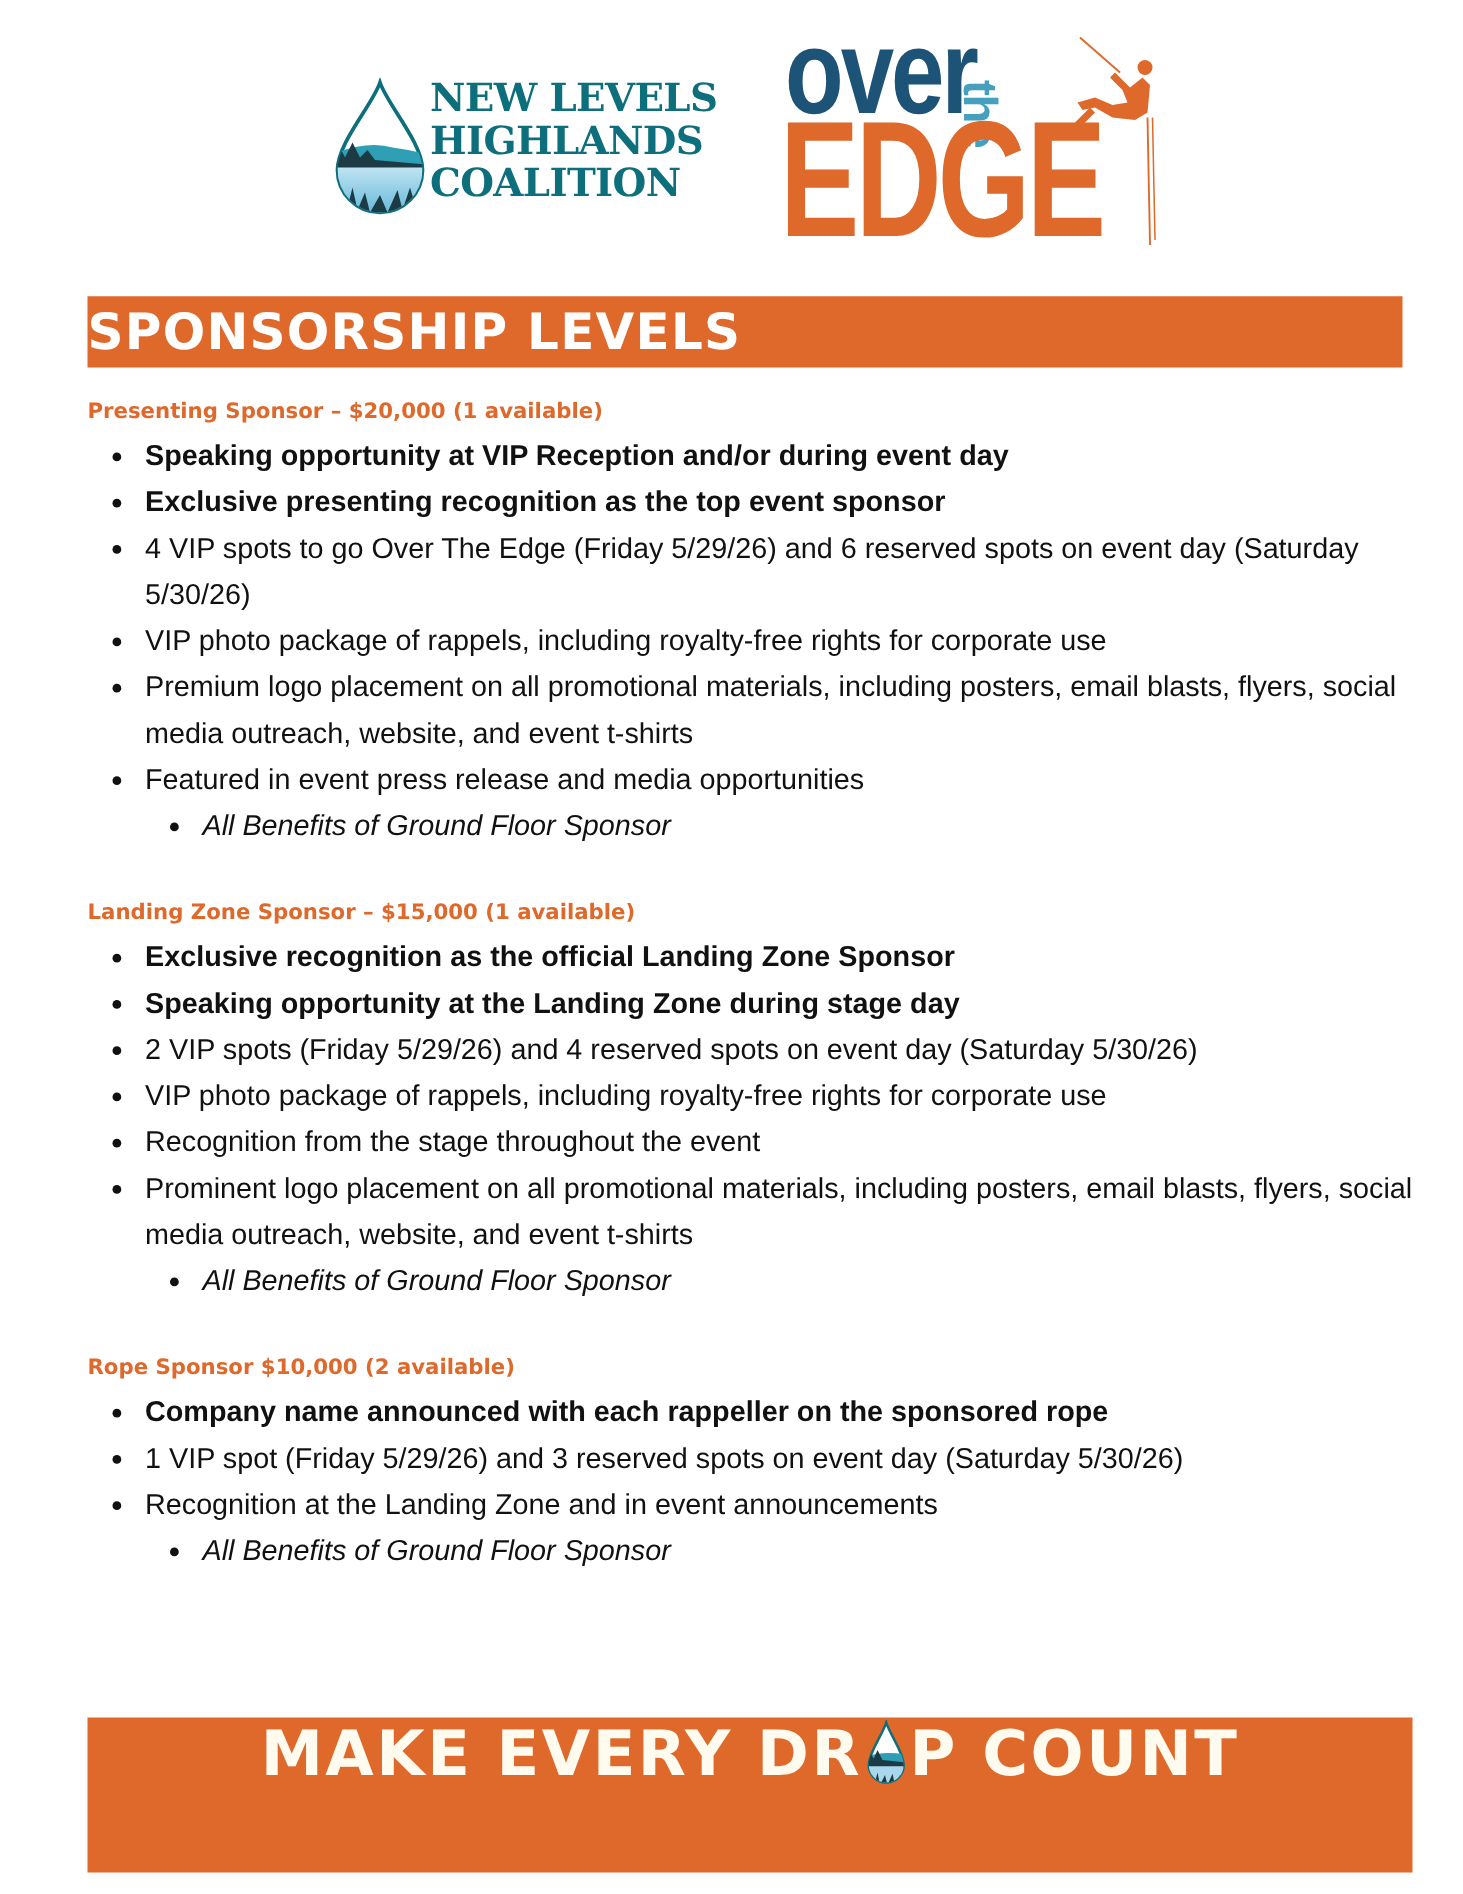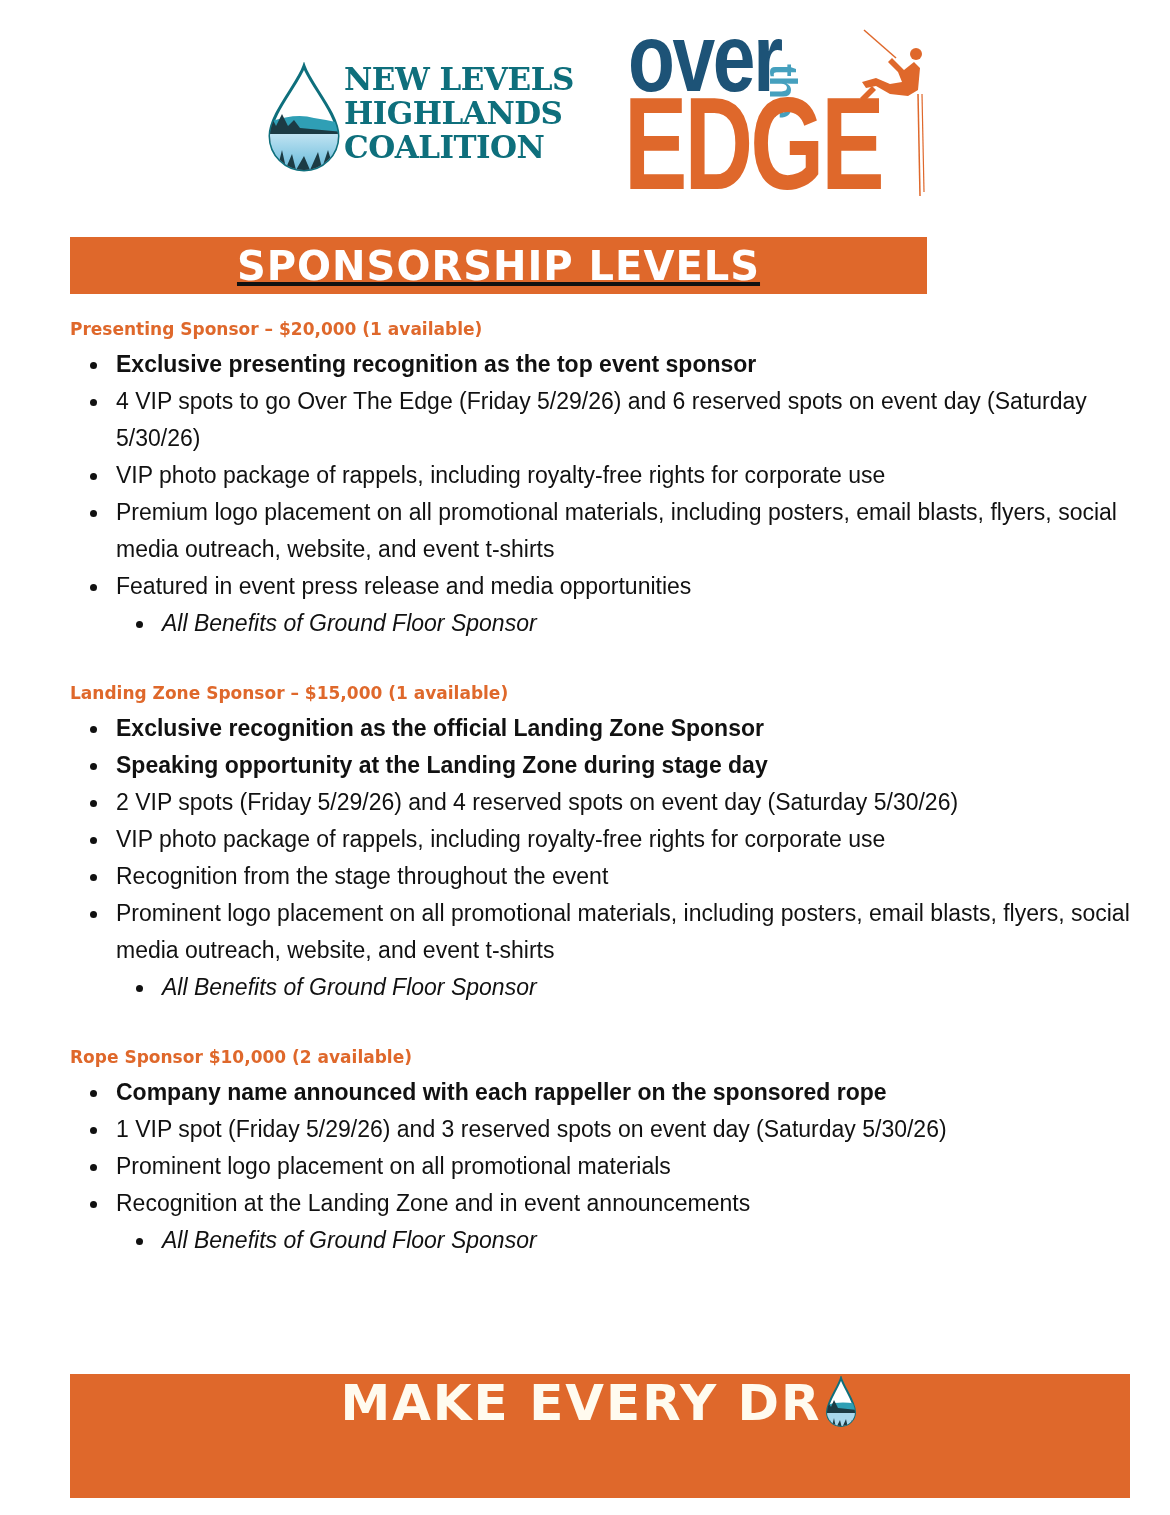--- a/index.html
+++ b/index.html
@@ -7,21 +7,21 @@
   .logos { position:absolute; left:0; top:0; width:1170px; height:230px; }
   .nj-logo { position:absolute; left:264px; top:62px; width:340px; height:110px; }
   .nj-drop { position:absolute; left:0; top:0; width:80px; height:110px; }
   .nj-text { position:absolute; left:80px; top:0; color:#0E6F7C; font-family:"DejaVu Serif", serif; font-weight:bold; font-size:31px; line-height:34px; letter-spacing:-0.5px; white-space:nowrap; }
   .ote-logo { position:absolute; left:624px; top:24px; width:300px; height:190px; }
   .ote-over { position:absolute; left:4px; top:-14px; color:#1D5377; font-family:"Liberation Sans", sans-serif; font-weight:bold; font-size:96px; letter-spacing:-3px; transform:scaleX(0.8); transform-origin:left top; line-height:1; }
   .ote-the { position:absolute; left:178px; top:40px; color:#45A0BE; font-weight:bold; font-size:38px; transform:rotate(90deg); transform-origin:left top; line-height:1; letter-spacing:-1px; }
   .ote-edge { position:absolute; left:0px; top:54px; color:#DF682B; font-weight:bold; font-size:132px; letter-spacing:-4px; transform:scaleX(0.72); transform-origin:left top; line-height:1; }
   .ote-climber { position:absolute; left:232px; top:0px; width:70px; height:180px; }
 
-  .title-bar { position:absolute; left:70px; top:237px; width:857px; height:57px; background:#DF682B; display:flex; align-items:center; justify-content:center;text-decoration:underline; }
+  .title-bar { position:absolute; left:70px; top:237px; width:1052px; height:57px; background:#DF682B; display:flex; align-items:center; justify-content:flex-start; }
   .title-bar span { color:#fff; font-family:"DejaVu Sans", sans-serif; font-weight:bold; font-size:40px; letter-spacing:1px; }
 
   .levels { position:absolute; left:70px; top:312px; width:1060px; }
   .level { margin-bottom:34px; }
   .level-heading { color:#DF682B; font-family:"DejaVu Sans", sans-serif; font-weight:bold; font-size:17px; line-height:34px; height:34px; }
   .level ul { margin:0; padding:0 0 0 46px; list-style:none; }
   .level li { position:relative; font-size:23px; line-height:37px; color:#111; }
   .level li::before { content:""; position:absolute; left:-26px; top:16px; width:7px; height:7px; border-radius:50%; background:#111; }
   .level li.bold { font-weight:bold; }
   .level li.italic { font-style:italic;margin-left:46px; }
@@ -76,20 +76,21 @@
 </div>
 
 <div class="title-bar">
   <span>SPONSORSHIP LEVELS</span>
 </div>
 
 <div class="levels">
   <div class="level">
     <div class="level-heading">Presenting Sponsor – $20,000 (1 available)</div>
     <ul>
+      <li class="bold">Speaking opportunity at VIP Reception and/or during event day</li>
       <li class="bold">Exclusive presenting recognition as the top event sponsor</li>
       <li>4 VIP spots to go Over The Edge (Friday 5/29/26) and 6 reserved spots on event day (Saturday 5/30/26)</li>
       <li>VIP photo package of rappels, including royalty-free rights for corporate use</li>
       <li>Premium logo placement on all promotional materials, including posters, email blasts, flyers, social media outreach, website, and event t-shirts</li>
       <li>Featured in event press release and media opportunities</li>
       <li class="italic">All Benefits of Ground Floor Sponsor</li>
     </ul>
   </div>
 
   <div class="level">
@@ -103,21 +104,20 @@
       <li>Prominent logo placement on all promotional materials, including posters, email blasts, flyers, social media outreach, website, and event t-shirts</li>
       <li class="italic">All Benefits of Ground Floor Sponsor</li>
     </ul>
   </div>
 
   <div class="level">
     <div class="level-heading">Rope Sponsor $10,000 (2 available)</div>
     <ul>
       <li class="bold">Company name announced with each rappeller on the sponsored rope</li>
       <li>1 VIP spot (Friday 5/29/26) and 3 reserved spots on event day (Saturday 5/30/26)</li>
-      <li>Prominent logo placement on all promotional materials</li>
       <li>Recognition at the Landing Zone and in event announcements</li>
       <li class="italic">All Benefits of Ground Floor Sponsor</li>
     </ul>
   </div>
 </div>
 
 <div class="footer-bar">
   <div class="footer-text">
     <span>MAKE EVERY DR</span>
     <svg class="footer-drop" viewBox="0 0 34 54">
@@ -127,14 +127,15 @@
           </clipPath>
       </defs>
       <path d="M17 2 C14 12 3 26 3 36 A14 14 0 0 0 31 36 C31 26 20 12 17 2 Z" fill="#fff" stroke="#0E6F7C" stroke-width="2"></path>
       <g clip-path="url(#dropclip2)">
         <path d="M0 30 Q14 24 34 28 L34 36 L0 36 Z" fill="#2f9fb5"></path>
         <path d="M0 32 L4 26 L7 31 L10 24 L14 32 L34 34 L34 38 L0 38 Z" fill="#1c3b44"></path>
         <rect x="0" y="37" width="34" height="20" fill="#a9d8ec"></rect>
         <path d="M4 52 L6 44 L8 50 L10 42 L12 52 L16 44 L18 52 L22 43 L24 52 L28 44 L30 52 Z" fill="#1c3b44"></path>
       </g>
     </svg>
+    <span>P COUNT</span>
   </div>
 </div>
 
 </body></html>

